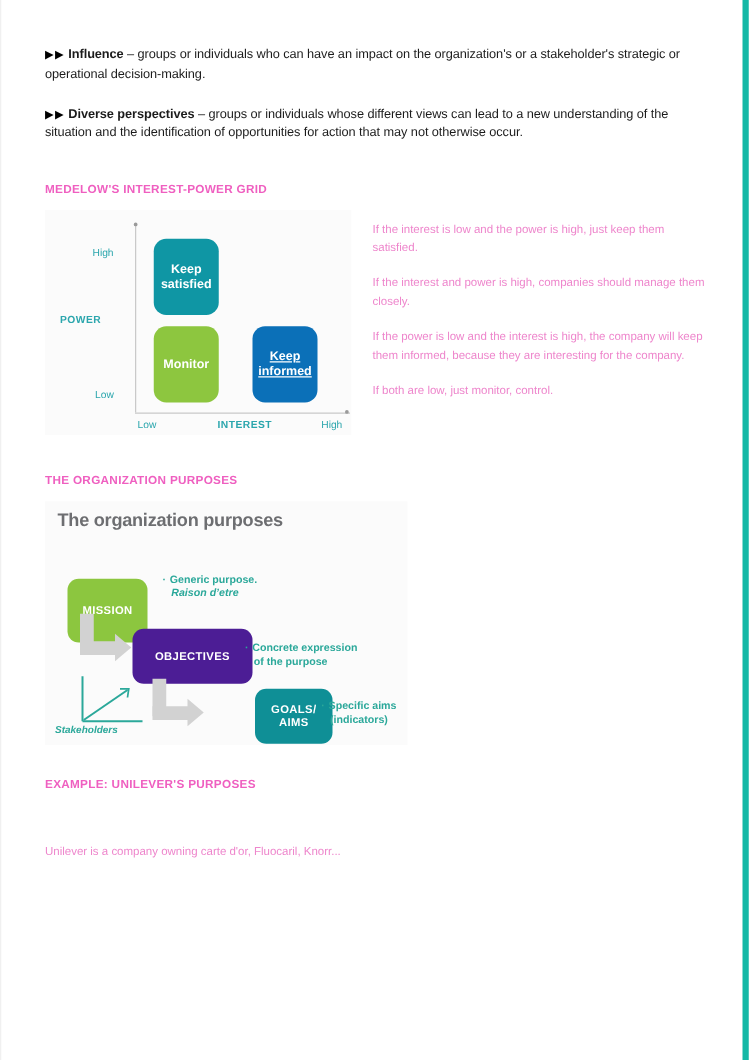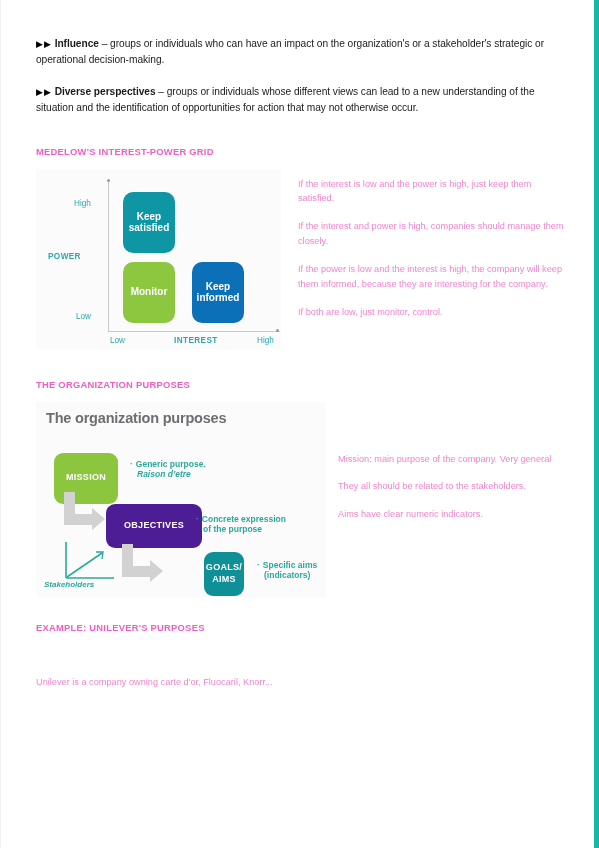--- a/index.html
+++ b/index.html
@@ -113,21 +113,21 @@
     font-weight: bold;
     display: flex;
     align-items: center;
     justify-content: center;
     text-align: center;
     line-height: 1.15;
   }
   .quad-ks { left: 87px; top: 23px; background: #0f96a4; }
   .quad-mc { left: 153px; top: 23px; background: #00a651; }
   .quad-mo { left: 87px; top: 93px; background: #8dc63f; }
-  .quad-ki { left: 156px; top: 93px; background: #0b70b8; }
+  .quad-ki { left: 166px; top: 93px; background: #0b70b8; text-decoration: underline; }
 
   .pink-grid-col { left: 262px; top: 8px; width: 272px; }
 
   
   .org-fig {
     position: relative;
     width: 290px;
     height: 195px;
     background: #fbfbfb;
   }
@@ -145,21 +145,21 @@
     color: #ffffff;
     font-size: 9px;
     font-weight: bold;
     display: flex;
     align-items: center;
     justify-content: center;
     text-align: center;
     letter-spacing: 0.3px;
     line-height: 1.25;
   }
-  .box-mission    { left: 18px;  top: 51px;  width: 64px; height: 51px; background: #8cc63f; }
+  .box-mission    { left: 18px;  top: 62px;  width: 64px; height: 51px; background: #8cc63f; }
   .box-objectives { left: 70px;  top: 102px; width: 96px; height: 44px; background: #4c1d95; }
 
   .org-bullet {
     position: absolute;
     color: #2ba89a;
     font-size: 8.5px;
     font-weight: bold;
     line-height: 1.25;
   }
   .org-bullet .dot { margin-right: 3px; }
@@ -270,21 +270,21 @@
     <div style="height:24px"></div>
     <h2 class="section-heading">THE ORGANIZATION PURPOSES</h2>
 
     <div class="block" style="height:200px">
 
       <div class="org-fig">
         <div class="org-title">The organization purposes</div>
 
         <div class="org-box box-mission">MISSION</div>
         <div class="org-box box-objectives">OBJECTIVES</div>
-        <div class="org-box" style="left:168px; top:150px; width:40px; height:44px; background:#0f8f96;">GOALS/ AIMS</div>
+        <div class="org-box" style="left:168px; top:150px; width:62px; height:44px; background:#0f8f96;">GOALS/ AIMS</div>
 
         <div class="arrow arrow-1">
           <div class="shaft-v"></div>
             <div class="shaft-h"></div>
             <div class="head"></div>
         </div>
         <div class="arrow arrow-2">
           <div class="shaft-v"></div>
             <div class="shaft-h"></div>
             <div class="head"></div>
@@ -307,25 +307,20 @@
 
         <svg class="stake-icon" viewBox="0 0 64 48">
           <line x1="10" y1="4" x2="10" y2="40" stroke="#2ba89a" stroke-width="1.6"></line>
           <line x1="10" y1="40" x2="58" y2="40" stroke="#2ba89a" stroke-width="1.6"></line>
           <line x1="11" y1="39" x2="46" y2="15" stroke="#2ba89a" stroke-width="1.6"></line>
           <polyline points="40,14 47,14 46,21" fill="none" stroke="#2ba89a" stroke-width="1.4"></polyline>
         </svg>
         <div class="stake-label">Stakeholders</div>
       </div>
 
-      <div class="pink-col pink-org-col">
-        <p>Mission: main purpose of the company. Very general</p>
-        <p>They all should be related to the stakeholders.</p>
-        <p>Aims have clear numeric indicators.</p>
-      </div>
     </div>
 
     <div style="height:20px"></div>
     <h2 class="section-heading">EXAMPLE: UNILEVER'S PURPOSES</h2>
 
     <div style="height:30px"></div>
     <p class="unilever-text">Unilever is a company owning carte d'or, Fluocaril, Knorr...</p>
 
   </div>
 </div>

